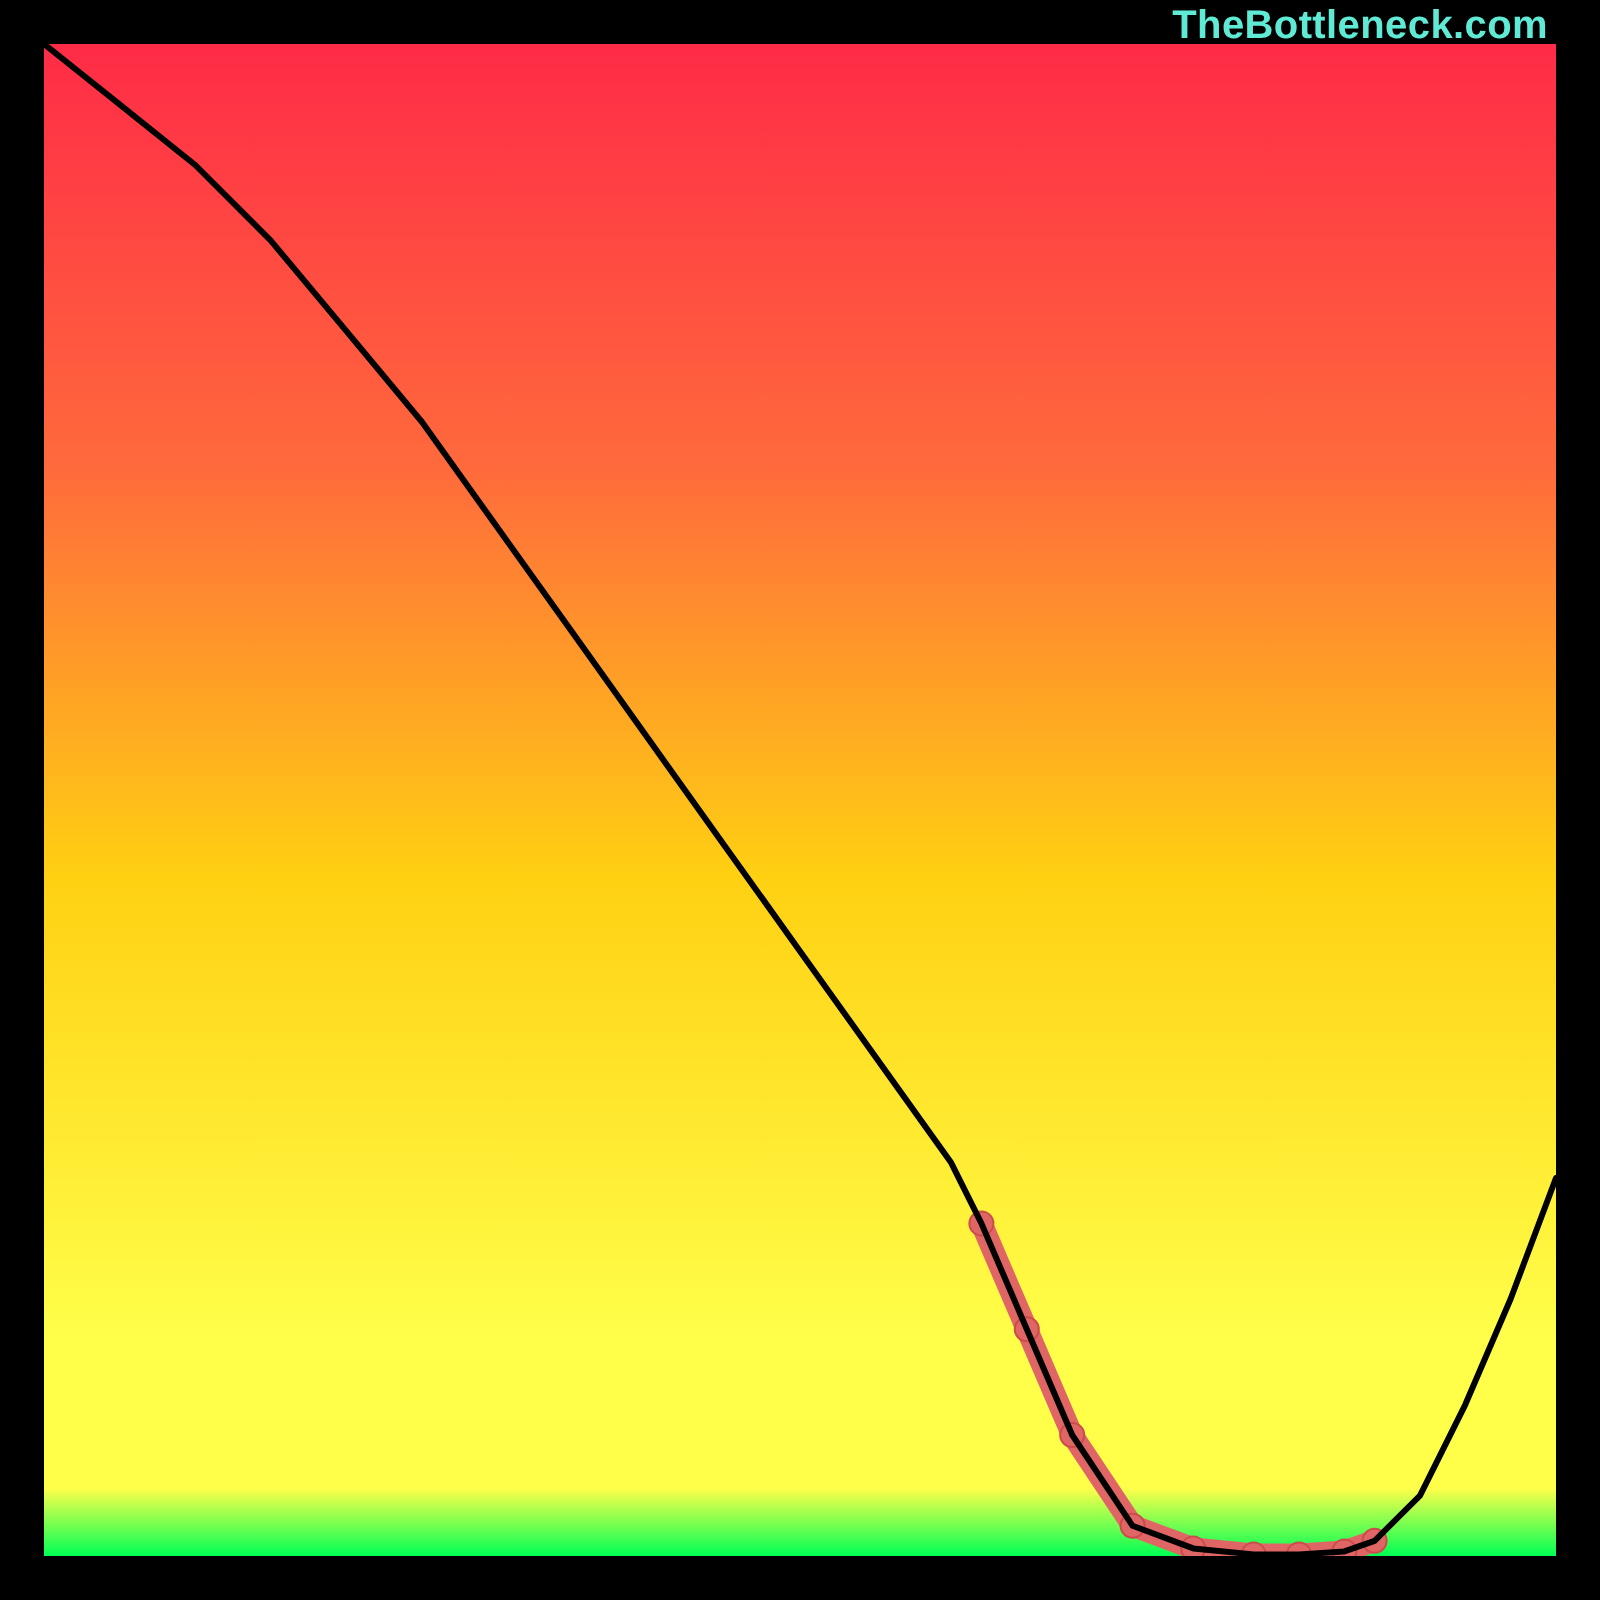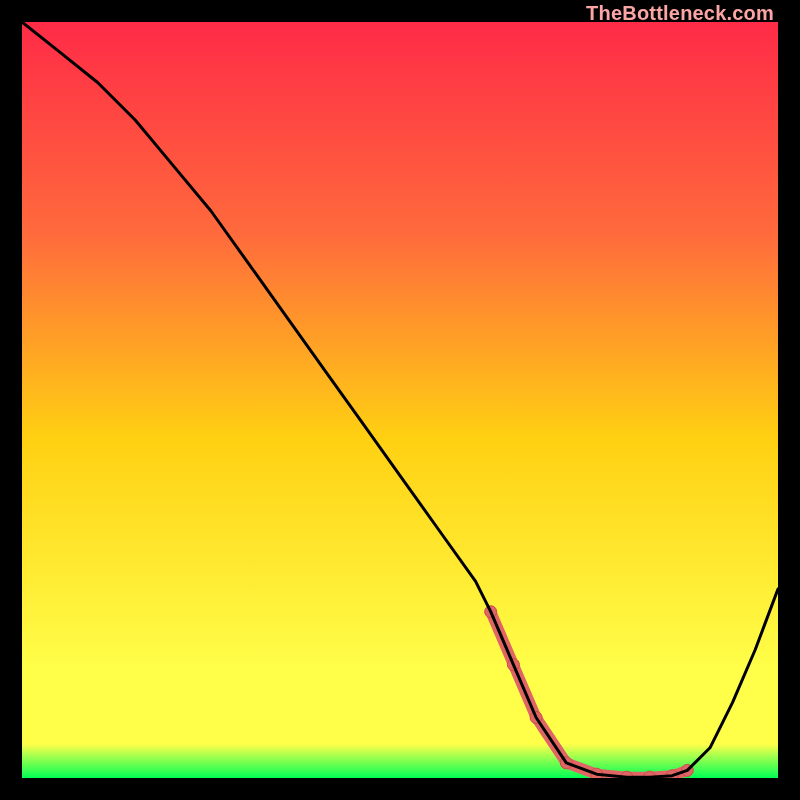--- a/index.html
+++ b/index.html
@@ -25,21 +25,21 @@
     top: 0;
     width: 756px;
     height: 756px;
   }
   .watermark {
     position: absolute;
     top: 2px;
     right: 26px;
     font-size: 20px;
     font-weight: 600;
-    color: #fca5a5;
+    color: #5eead4;
     letter-spacing: 0.2px;
   }
 </style>
 </head>
 <body>
 
 <div class="frame">
   <svg class="plot" viewBox="0 0 756 756" preserveAspectRatio="none">
     <defs>
       <linearGradient id="bg" x1="0" y1="0" x2="0" y2="1">

